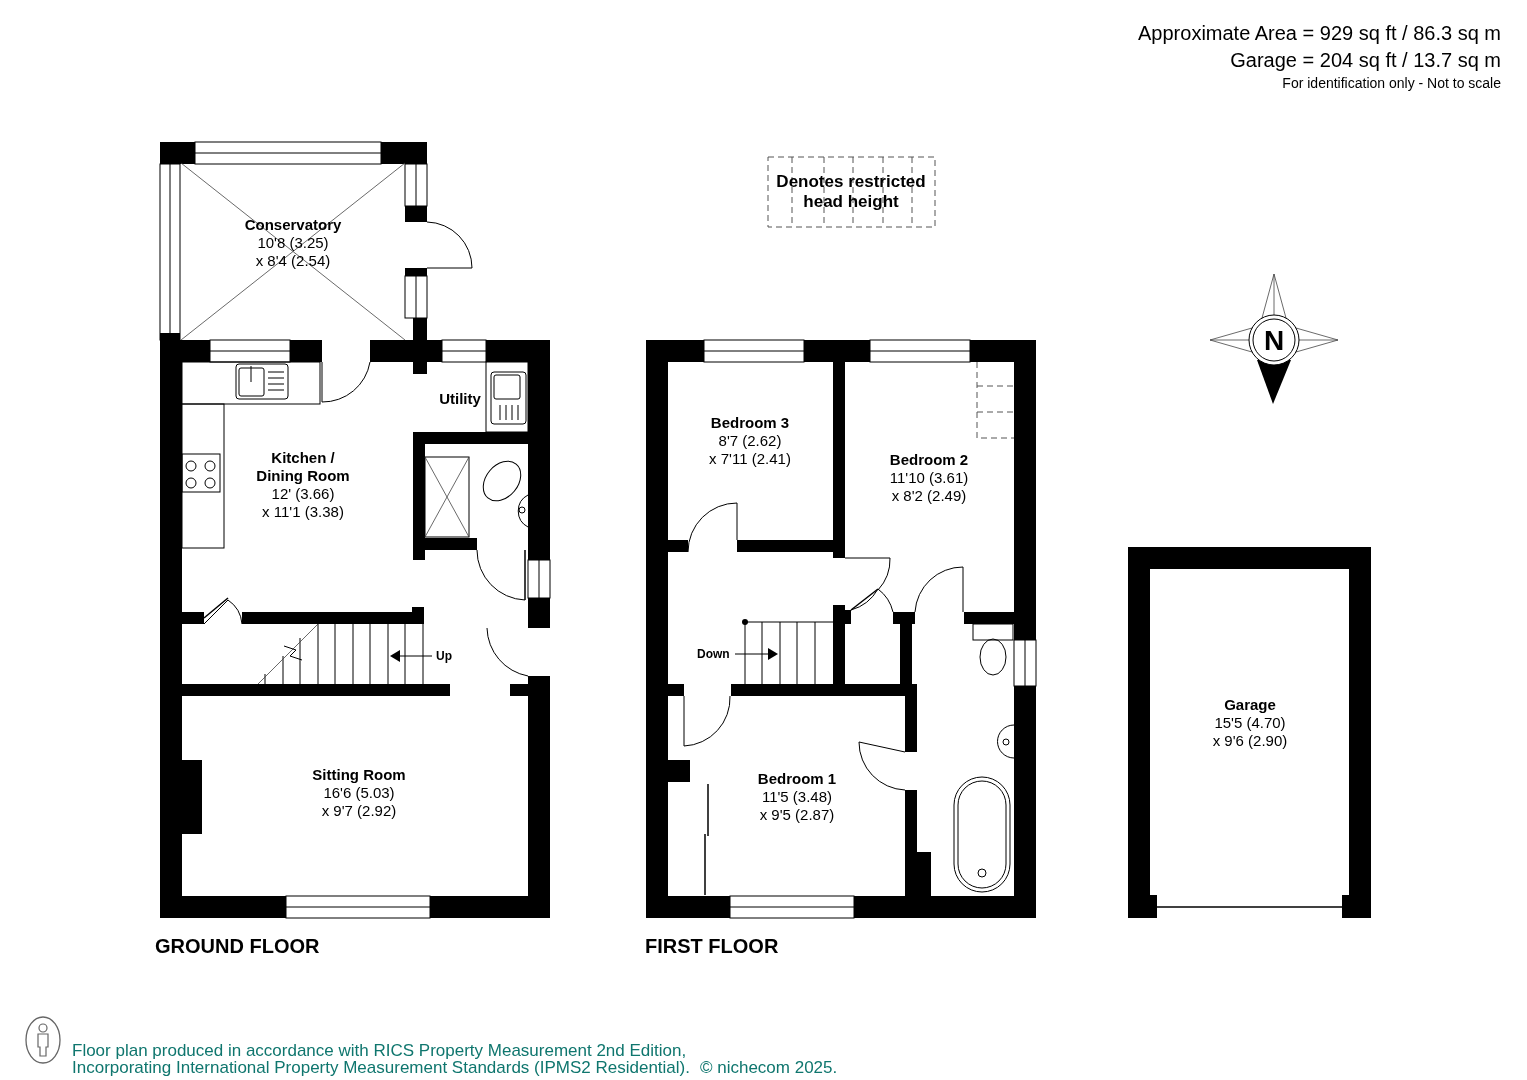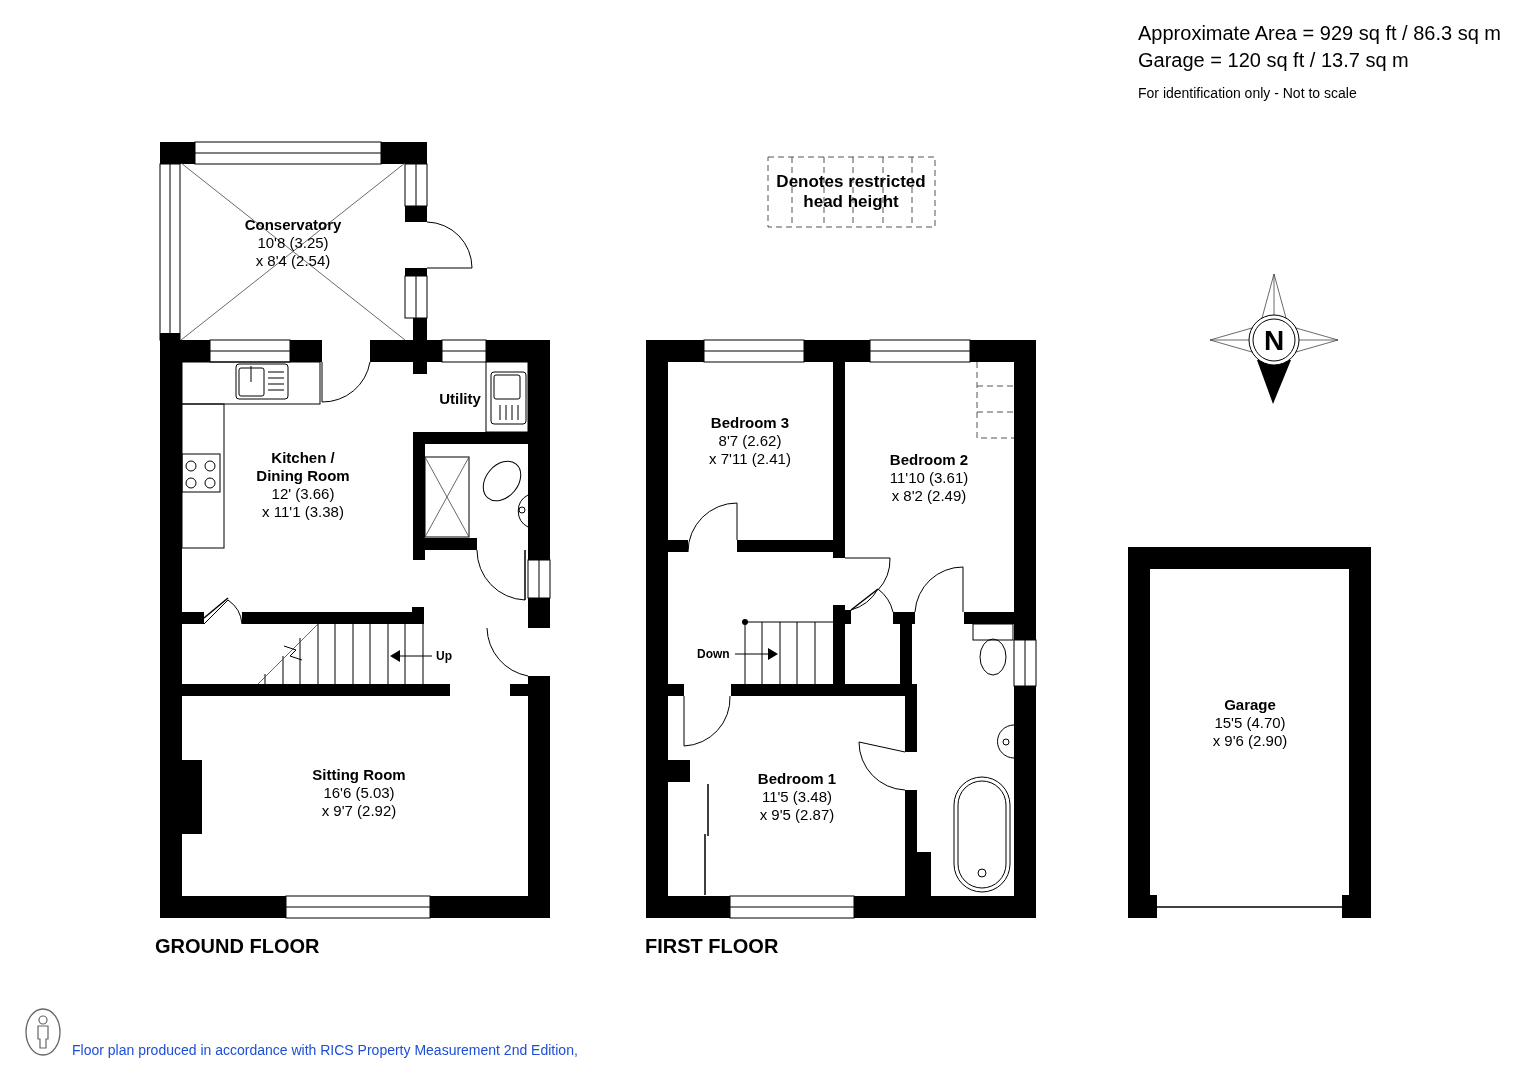--- a/index.html
+++ b/index.html
@@ -9,27 +9,27 @@
   .w { fill: #000; }
   .win { fill: #fff; stroke: #000; stroke-width: 1; }
   .thin { fill: none; stroke: #000; stroke-width: 1; }
   .thin2 { fill: none; stroke: #000; stroke-width: 1.5; }
   .grey { fill: none; stroke: #444; stroke-width: 0.8; }
   .dash { fill: none; stroke: #555; stroke-width: 1; stroke-dasharray: 6 4; }
   .room-name { font-family: "Liberation Sans", sans-serif; font-weight: bold; font-size: 15px; text-anchor: middle; }
   .room-dim { font-family: "Liberation Sans", sans-serif; font-size: 15px; text-anchor: middle; }
   .small-bold { font-family: "Liberation Sans", sans-serif; font-weight: bold; font-size: 12px; }
   .floor-label { font-family: "Liberation Sans", sans-serif; font-weight: bold; font-size: 20px; }
-  .area { position: absolute; right: 26px; top: 20px; }
+  .area { position: absolute; right: 26px; top: 20px; text-align: right; }
   .area .line { font-size: 20px; line-height: 26.5px; white-space: nowrap; }
-  .area .note { font-size: 14px; margin-top: 12px; }
+  .area .note { font-size: 14px; margin-top: 2px; }
   .legend-text { font-family: "Liberation Sans", sans-serif; font-weight: bold; font-size: 17px; text-anchor: middle; }
   .footer { position: absolute; left: 24px; top: 1004px; display: flex; align-items: center; }
   .footer .logo { width: 38px; height: 50px; margin-right: 10px; }
-  .footer .text { font-size: 14px; color: #1d4ed8; line-height: 17px; margin-top: 38px; }
+  .footer .text { font-size: 17px; color: #0f766e; line-height: 17px; margin-top: 38px; }
   .footer .copy { margin-left: 10px; }
 </style>
 </head>
 <body>
 
 <svg id="plan" viewBox="0 0 1527 1080" xmlns="http://www.w3.org/2000/svg">
 
   <g>
 
     <g>
@@ -309,26 +309,27 @@
     <line class="grey" x1="1338" y1="340" x2="1296" y2="340"></line>
     <path class="w" d="M1257 360 L1291 360 L1273 404 Z"></path>
     <circle cx="1274" cy="340" r="25" fill="#fff" stroke="#000" stroke-width="1"></circle>
     <circle cx="1274" cy="340" r="21" fill="#fff" stroke="#000" stroke-width="1"></circle>
     <text x="1274" y="350" text-anchor="middle" style="font-family:'Liberation Sans',sans-serif;font-weight:bold;font-size:28px;">N</text>
   </g>
 </svg>
 
 <div class="area">
   <div class="line">Approximate Area = 929 sq ft / 86.3 sq m</div>
-  <div class="line">Garage = 120 sq ft / 13.7 sq m</div>
+  <div class="line">Garage = 204 sq ft / 13.7 sq m</div>
   <div class="note">For identification only - Not to scale</div>
 </div>
 
 <div class="footer">
   <svg class="logo" viewBox="0 0 38 50">
     <ellipse cx="19" cy="25" rx="17" ry="23" fill="none" stroke="#666" stroke-width="1.3"></ellipse>
     <circle cx="19" cy="13" r="4" fill="none" stroke="#666" stroke-width="1.2"></circle>
     <path d="M14 19 L24 19 L24 32 L22 32 L22 41 L16 41 L16 32 L14 32 Z" fill="none" stroke="#666" stroke-width="1.2"></path>
   </svg>
   <div class="text">
     <div>Floor plan produced in accordance with RICS Property Measurement 2nd Edition,</div>
+    <div><span>Incorporating International Property Measurement Standards (IPMS2 Residential).</span><span class="copy">© nichecom 2025.</span></div>
   </div>
 </div>
 
 </body></html>

